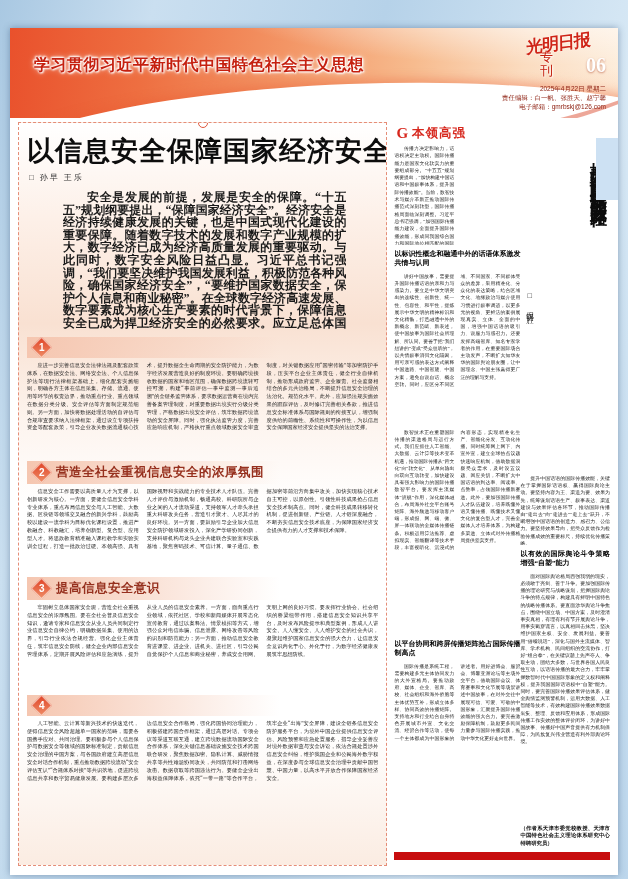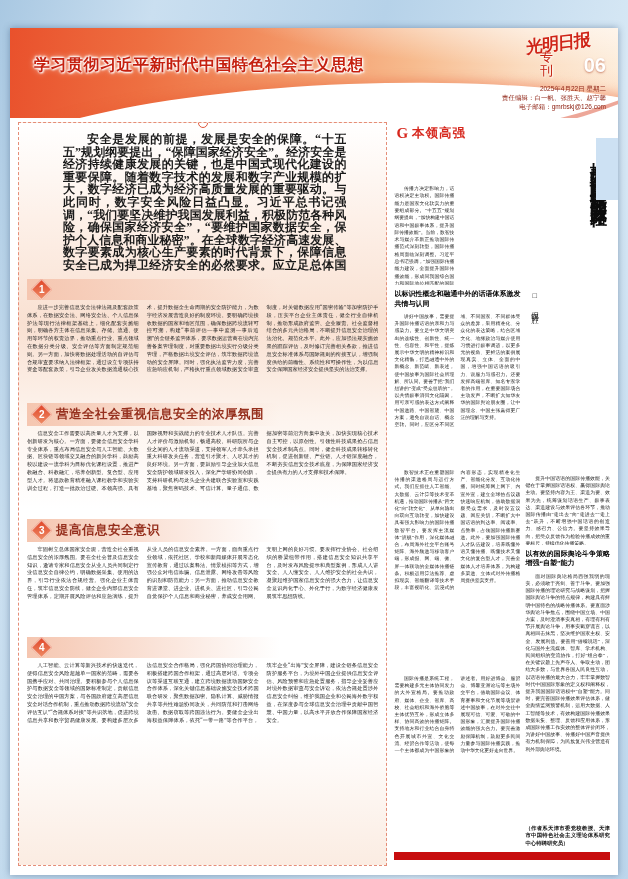--- a/index.html
+++ b/index.html
@@ -39,21 +39,21 @@
     position:absolute;left:530px;top:22px;width:15px;font-size:13px;line-height:14px;font-weight:normal;
     color:#c5200f;text-shadow:0 0 2px #fff,1px 1px 2px #fff;z-index:3;text-align:left;
   }
   .paper-logo{
     position:absolute;right:28px;top:4px;font-size:17px;font-weight:900;color:#cf2417;
     transform:rotate(-7deg) skewX(-6deg);letter-spacing:-1px;z-index:3;
     text-shadow:0 0 2px rgba(255,255,255,.8);
   }
   .page-num{
     position:absolute;right:12px;top:26px;font-size:20px;font-weight:bold;color:#fff;z-index:3;
-    font-family:Liberation Sans, sans-serif;text-shadow:0 1px 2px rgba(160,40,10,.5);
+    font-family:Liberation Serif, serif;text-shadow:0 1px 2px rgba(160,40,10,.5);
   }
   .mast-info{
     position:absolute;right:12px;top:56px;z-index:4;text-align:right;
     font-size:6.5px;line-height:9px;color:#8f2314;font-family:"Liberation Sans","DejaVu Sans",sans-serif;
   }
   .blue-notch{position:absolute;right:0;top:110px;width:22px;height:62px;background:#cde1f3;z-index:5;}
   
   .content{display:flex;gap:7px;padding:4px 8px 0 8px;}
   
   .art-left{
@@ -91,21 +91,21 @@
   }
   .sec-body p{margin:0;text-indent:2em;}
   .h-s1{height:94px;} .h-s2{height:84px;} .h-s3{height:86px;} .h-s4{height:122px;}
   
   .art-right{width:216px;height:744px;overflow:hidden;position:relative;}
   .col-label{display:flex;align-items:center;gap:4px;height:18px;margin:2px 0 3px 2px;}
   .glogo{
     color:#d7281e;font-weight:900;font-size:15px;line-height:15px;font-family:"Liberation Serif",serif;
   }
   .col-label-text{font-size:12.5px;font-weight:bold;color:#d7281e;letter-spacing:1px;}
-  .art-right-main{display:flex;gap:5px;align-items:center;}
+  .art-right-main{display:flex;}
   .rg-left{width:126px;flex:0 0 auto;}
   .rg-right{flex:1;position:relative;}
   .r-intro{
     width:60px;height:100px;overflow:hidden;font-size:4.8px;line-height:7.3px;text-align:justify;
     color:#1c1c1c;text-indent:2em;
   }
   .r-subhead{
     font-size:7px;font-weight:bold;line-height:9.4px;color:#000;margin:5px 0 4px 0;text-align:justify;
   }
   .r-cols{
@@ -144,20 +144,22 @@
       <div>责任编辑：白一帆、张胜天、赵宁馨</div>
       <div>电子邮箱：gmrbskj@126.com</div>
     </div>
   </div>
   <div class="blue-notch"></div>
 
   <div class="content">
 
     <div class="art-left">
       <span class="ornament"></span>
+      <div class="art-left-title">以信息安全保障国家经济安全</div>
+      <div class="art-left-authors">□ 孙早 王乐</div>
       <div class="art-left-intro">安全是发展的前提，发展是安全的保障。“十五五”规划纲要提出，“保障国家经济安全”。经济安全是经济持续健康发展的关键，也是中国式现代化建设的重要保障。随着数字技术的发展和数字产业规模的扩大，数字经济已成为经济高质量发展的重要驱动。与此同时，数字安全风险日益凸显。习近平总书记强调，“我们要坚决维护我国发展利益，积极防范各种风险，确保国家经济安全”，“要维护国家数据安全，保护个人信息和商业秘密”。在全球数字经济高速发展、数字要素成为核心生产要素的时代背景下，保障信息安全已成为捍卫经济安全的必然要求。应立足总体国家安全观，从法规政策保障、信息安全人才培养与技术研发、强化信息安全意识、国际信息安全合作等方面进行系统布局，以信息安全保障国家经济安全，为以中国式现代化全面推进强国建设、民族复兴伟业筑牢根基。</div>
 
       <div class="sec-head">
         <span class="diamond">
             <span>1</span>
           </span>
       </div>
       <div class="sec-body h-s1">
           <p>应进一步完善信息安全法律法规及配套政策体系，在数据安全法、网络安全法、个人信息保护法等现行法律框架基础上，细化配套实施细则，明确各方主体在信息采集、存储、流通、使用等环节的权责边界，推动重点行业、重点领域在数据分类分级、安全评估等方面制定规范细则。另一方面，加快将数据处理活动的自评估与合规审查要求纳入法律框架，通过设立专项扶持资金等配套政策，引导企业攻关数据流通核心技术，提升数据全生命周期的安全防护能力，为数字经济发展营造良好的制度环境。要明确跨境接收数据的国家和地区范围，确保数据跨境流转可控可溯，构建“事前评估—事中监测—事后追溯”的全链条监管体系，要求数据运营商在境内完善备案管理制度，对重要数据出境实行分级分类管理，严格数据出境安全评估，筑牢数据跨境流动的安全屏障。同时，强化执法监管力度，完善应急响应机制，严格执行重点领域数据安全审查制度，对关键数据应用“国密传输”等加密防护手段，压实平台企业主体责任，健全行业自律机制，推动形成政府监管、企业履责、社会监督相结合的多元共治格局，不断提升信息安全治理的法治化、规范化水平。此外，应加强法规实施效果的跟踪评估，及时修订完善相关条款，推进信息安全标准体系与国际规则的衔接互认，增强制度供给的前瞻性、系统性和可操作性，为以信息安全保障国家经济安全提供坚实的法治支撑。</p>
         </div>
@@ -201,20 +203,21 @@
       <div class="art-right-main">
         <div class="rg-left">
           <div class="r-intro">传播力决定影响力，话语权决定主动权。国际传播能力是国家文化软实力的重要组成部分。“十五五”规划纲要提出，“加快构建中国话语和中国叙事体系，提升国际传播效能”。当前，数智技术与媒介革新正推动国际传播范式深刻转型，国际传播格局面临深刻调整。习近平总书记强调，“加强国际传播能力建设，全面提升国际传播效能，形成同我国综合国力和国际地位相匹配的国际话语权”。面对纷繁复杂的国际舆论环境，我们要精准把握国际传播的特点和规律，加快构建多渠道、立体式对外传播格局，以有效手段全面提升中国话语国际传播效能，讲好中国故事，传播好中国声音。</div>
           <div class="r-subhead">以标识性概念和融通中外的话语体系激发共情与认同</div>
           <div class="r-cols h-a">
               <p>讲好中国故事，需要提升国际传播话语的亲和力与感染力。要立足中华文明突出的连续性、创新性、统一性、包容性、和平性，提炼展示中华文明的精神标识和文化精髓，打造融通中外的新概念、新范畴、新表述，使中国故事为国际社会所理解、所认同。要善于把“我们想讲的”变成“受众想听的”，以共情叙事消弭文化隔阂，用可亲可感的表达方式阐释中国道路、中国智慧、中国方案，避免自说自话、概念空转。同时，应区分不同区域、不同国家、不同群体受众的差异，采用精准化、分众化的表达策略，结合区域文化、地缘政治与媒介使用习惯进行叙事调适，以更多元的视角、更鲜活的案例展现真实、立体、全面的中国，增强中国话语的吸引力、说服力与感召力。还要发挥高端智库、知名专家学者的作用，在重要国际场合主动发声，不断扩大知华友华的国际舆论朋友圈，让中国理念、中国主张赢得更广泛的理解与支持。</p>
             </div>
           <div class="r-cols h-b">
               <p>数智技术正在重塑国际传播的渠道格局与运行方式。我们应抓住人工智能、大数据、云计算等技术变革机遇，推动国际传播从“跨文化”向“转文化”、从单向输出向双向互动转变，加快建设具有强大影响力的国际传播数智平台。要发挥主流媒体“旗舰”作用，深化媒体融合，布局海外社交平台账号矩阵、海外频道与移动客户端，形成报、网、端、微、屏一体联动的全媒体传播链条。积极运用算法推荐、虚拟现实、智能翻译等技术手段，丰富视听化、沉浸式的内容形态，实现精准化生产、智能化分发、互动化传播。同时统筹网上网下、内宣外宣，建立全球热点议题快速响应机制，借助数据洞察受众需求，及时设置议题、回应关切，不断扩大中国话语的到达率、阅读率、点赞率，占领国际传播新赛道。此外，要加强国际传播人才队伍建设，培养既懂外语又懂传播、既懂技术又懂文化的复合型人才，完善全媒体人才培养体系，为构建多渠道、立体式对外传播格局提供坚实支撑。</p>
             </div>
+          <div class="r-subhead">以平台协同和跨屏传播矩阵抢占国际传播制高点</div>
           <div class="r-cols h-c">
               <p>国际传播是系统工程，需要构建多元主体协同发力的大外宣格局。要推动政府、媒体、企业、智库、高校、社会组织和海外侨胞等主体优势互补，形成立体多样、协同高效的传播矩阵。支持地方和行业结合自身特色开展城市外宣、文化交流、经贸合作等活动，使每一个主体都成为中国形象的讲述者。用好进博会、服贸会、博鳌亚洲论坛等主场外交平台，借助国际会议、体育赛事和文化节展等场景讲述中国故事，在对外交往中展现可信、可爱、可敬的中国形象，汇聚提升国际传播效能的强大合力。要完善激励保障机制，鼓励更多民间力量参与国际传播实践，推动中华文化更好走向世界。</p>
             </div>
         </div>
 
         <div class="rg-right">
           <div class="title-block">
             <div class="v-title">提升中国话语国际传播效能的实践路径</div>
             <div class="v-author">□ 倪明胜</div>
           </div>

